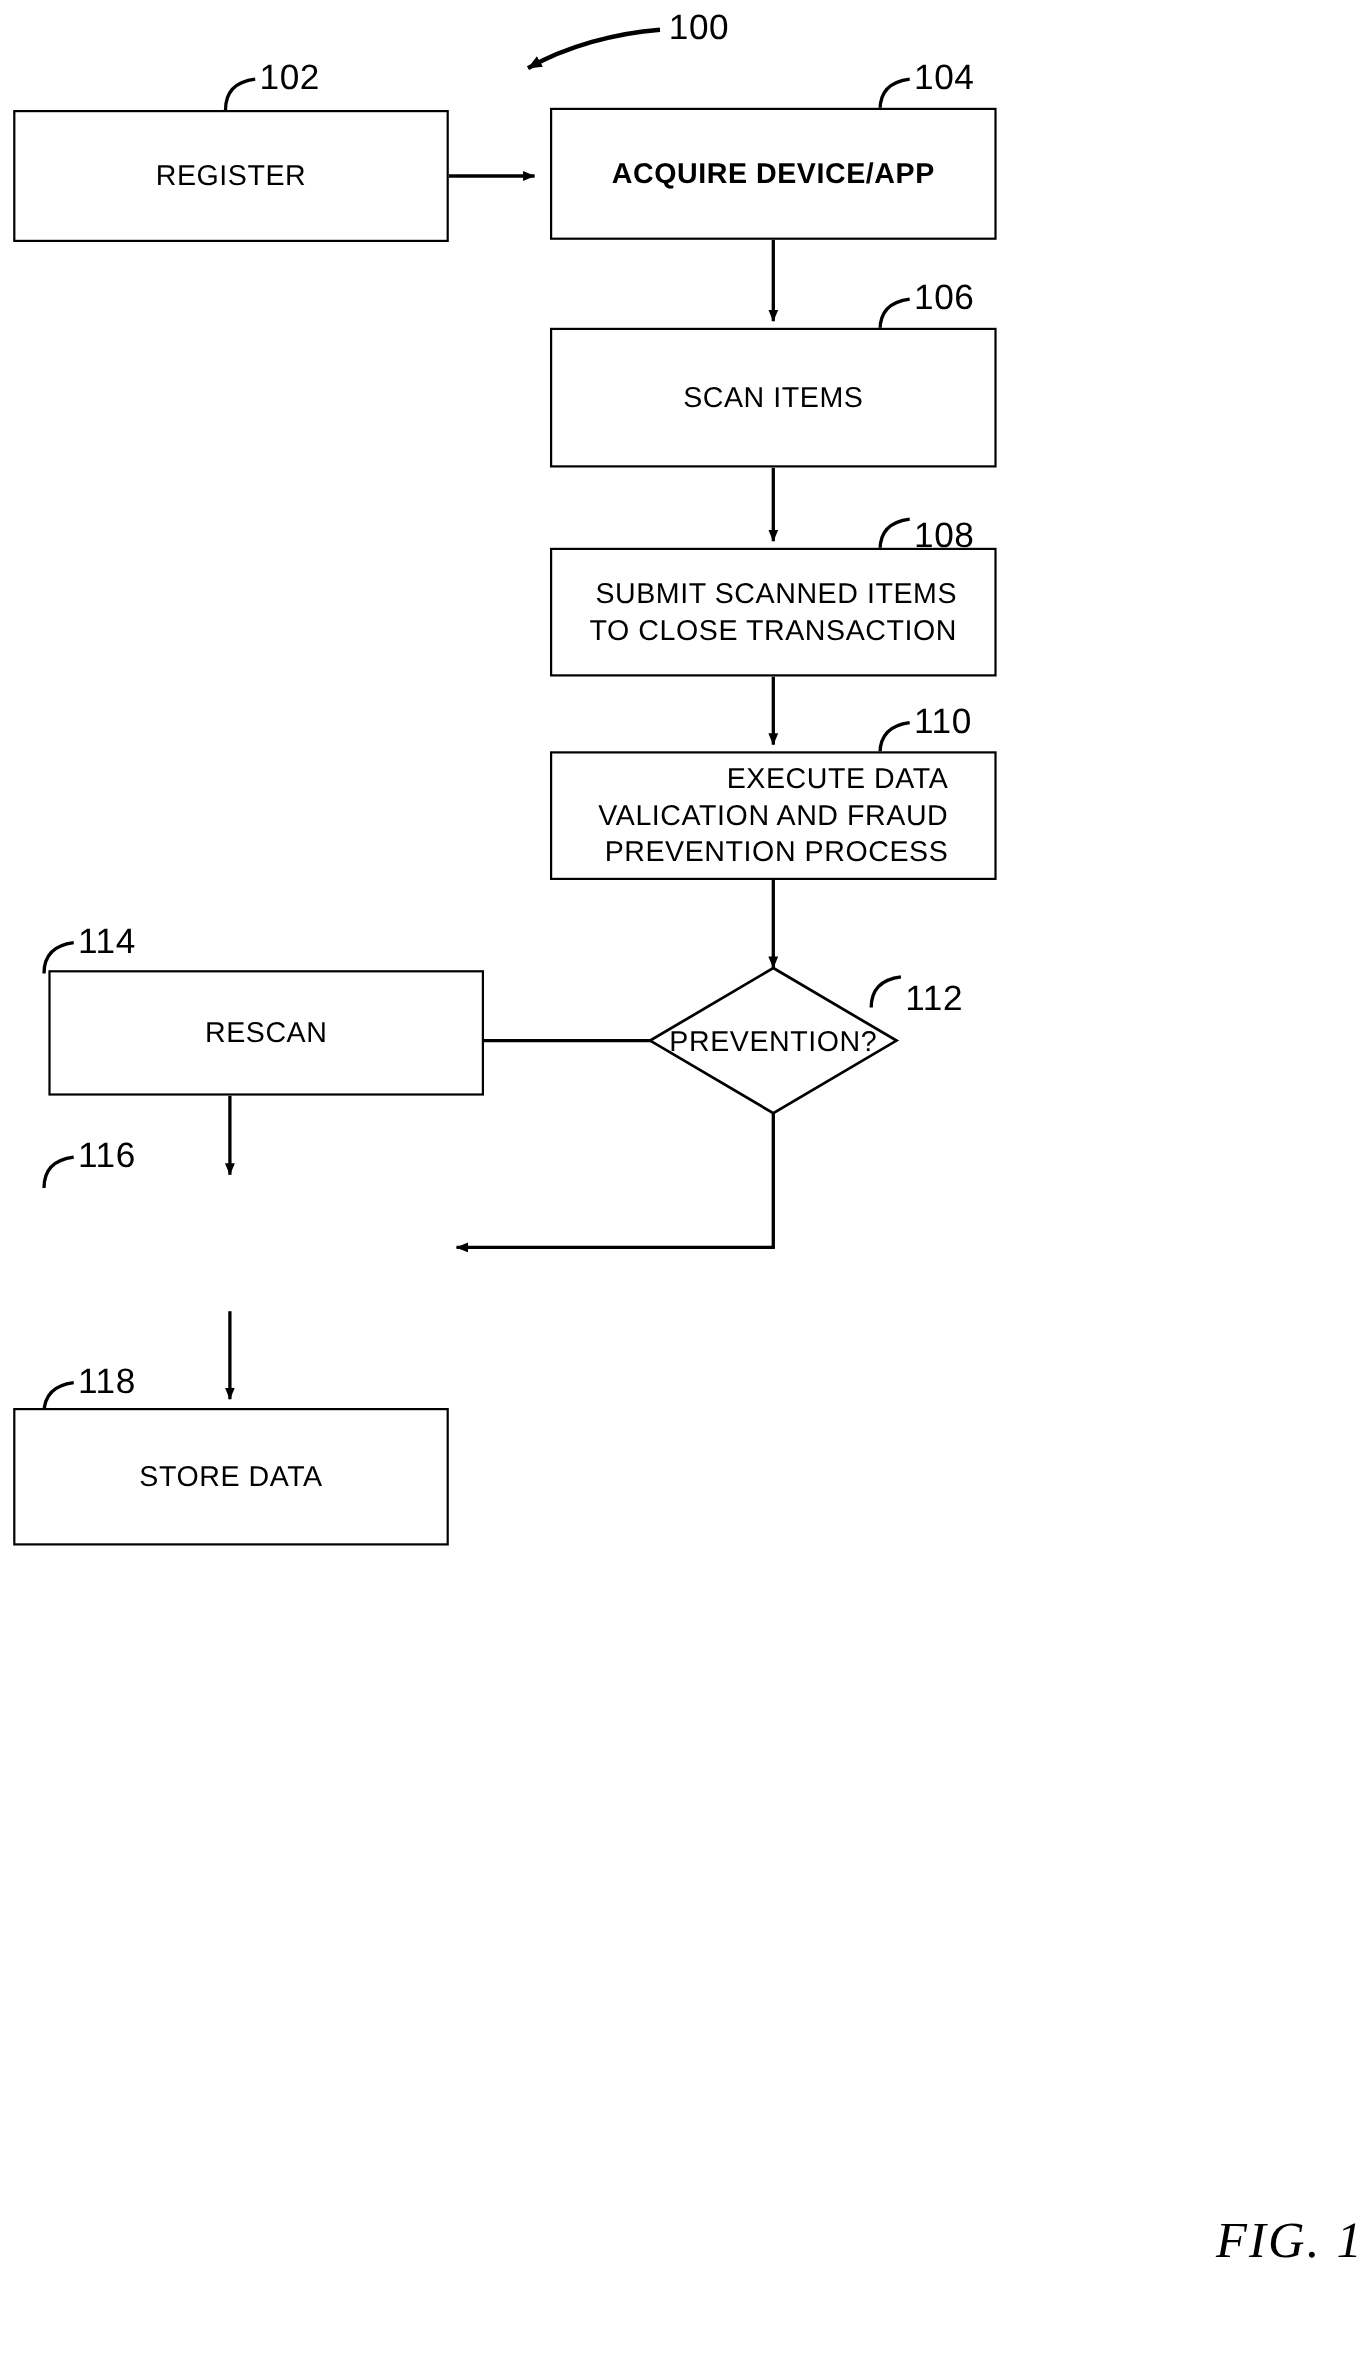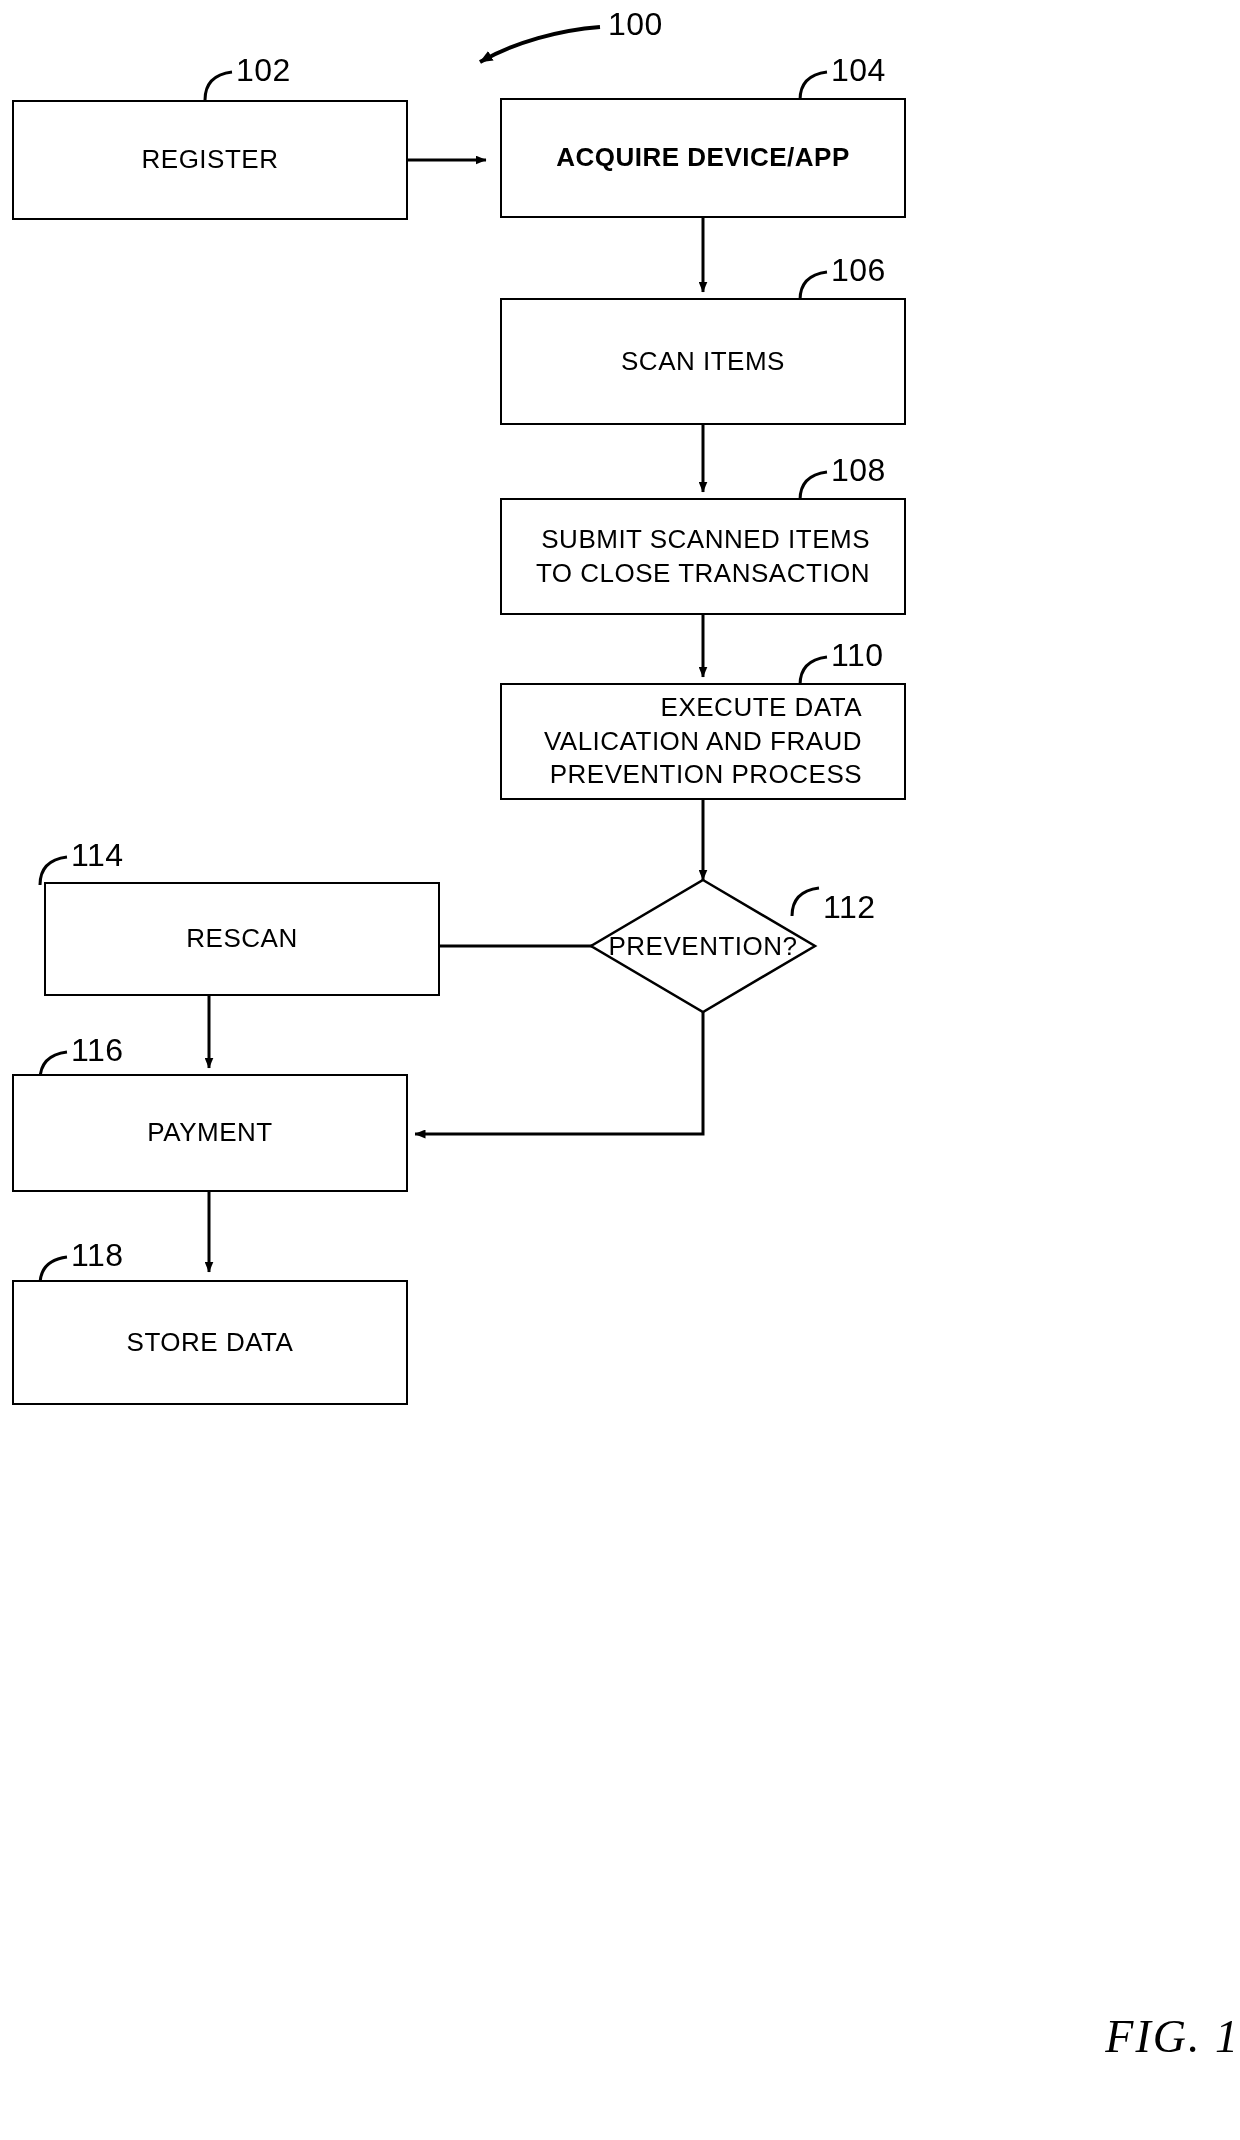--- a/index.html
+++ b/index.html
@@ -143,42 +143,39 @@
 
   <div class="node" style="left:500px; top:298px; width:406px; height:127px;">
     <span class="node-label">SCAN ITEMS</span>
   </div>
   <div class="ref-callout" style="left:831px; top:252px;">106</div>
 
   <div class="node" style="left:500px; top:498px; width:406px; height:117px;">
     <span class="node-label">SUBMIT SCANNED ITEMS
 TO CLOSE TRANSACTION</span>
   </div>
-  <div class="ref-callout" style="left:831px; top:452px;text-align:right;">108</div>
+  <div class="ref-callout" style="left:831px; top:468px;text-align:right;">108</div>
 
   <div class="node" style="left:500px; top:683px; width:406px; height:117px;">
     <span class="node-label">EXECUTE DATA
 VALICATION AND FRAUD
 PREVENTION PROCESS</span>
   </div>
   <div class="ref-callout" style="left:831px; top:637px;">110</div>
 
   <div class="decision" style="left:591px; top:880px; width:224px; height:132px;">
     <span class="decision-label">PREVENTION?</span>
   </div>
   <div class="ref-callout" style="left:823px; top:868px;margin-top:21px;">112</div>
 
   <div class="node" style="left:12px; top:882px; width:396px; height:114px;margin-left:32px;">
     <span class="node-label">RESCAN</span>
   </div>
   <div class="ref-callout" style="left:71px; top:837px;">114</div>
 
-  <div class="node" style="left:12px; top:1074px; width:396px; height:118px;">
-    <span class="node-label">PAYMENT</span>
-  </div>
   <div class="ref-callout" style="left:71px; top:1032px;">116</div>
 
   <div class="node" style="left:12px; top:1280px; width:396px; height:125px;">
     <span class="node-label">STORE DATA</span>
   </div>
   <div class="ref-callout" style="left:71px; top:1237px;">118</div>
 
   <div id="fig-caption">FIG. 1</div>
 
 </div>

